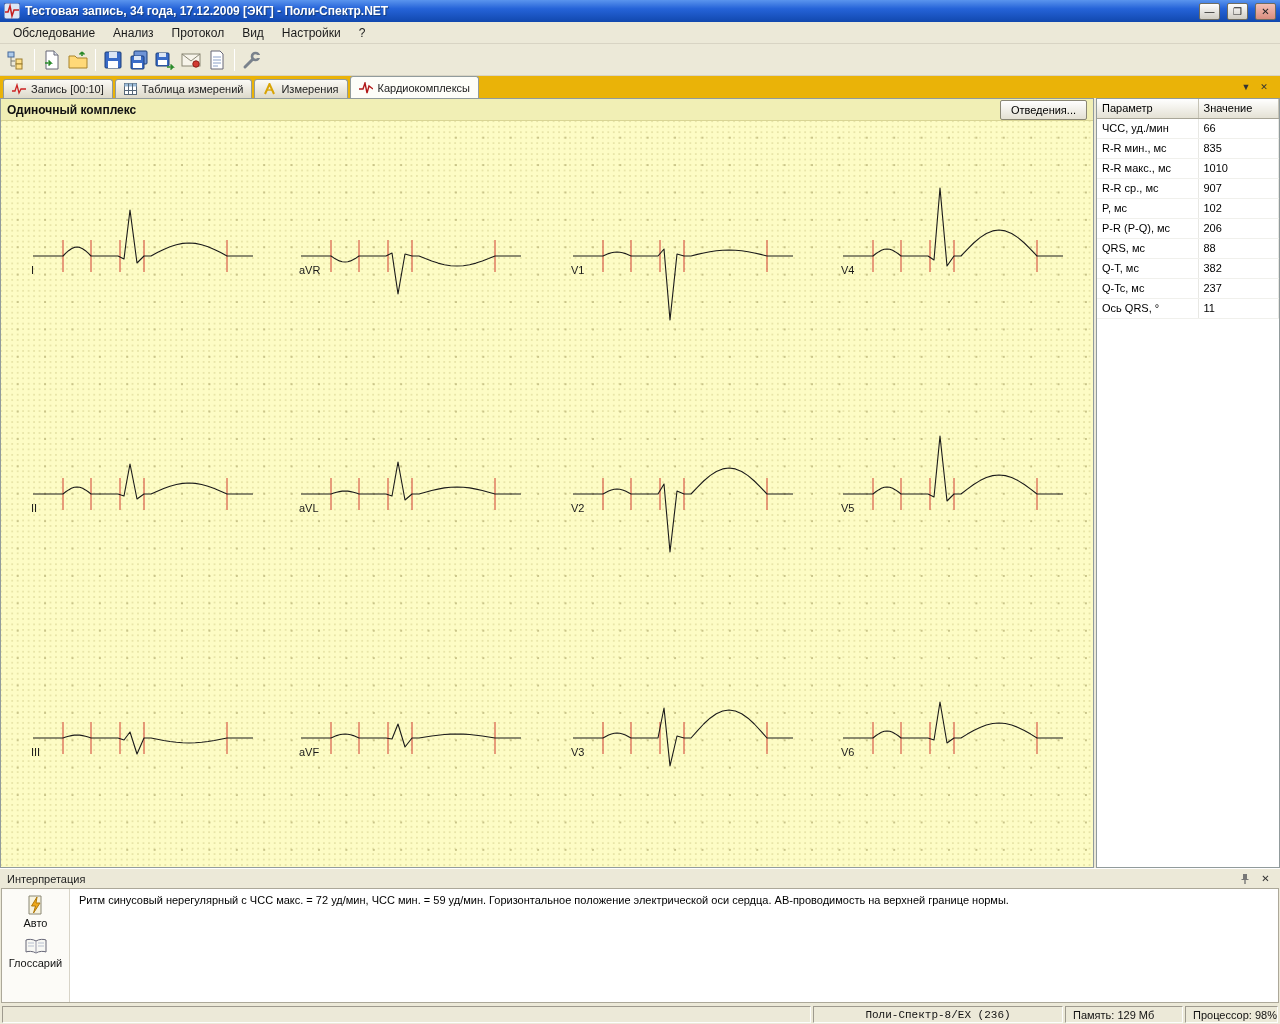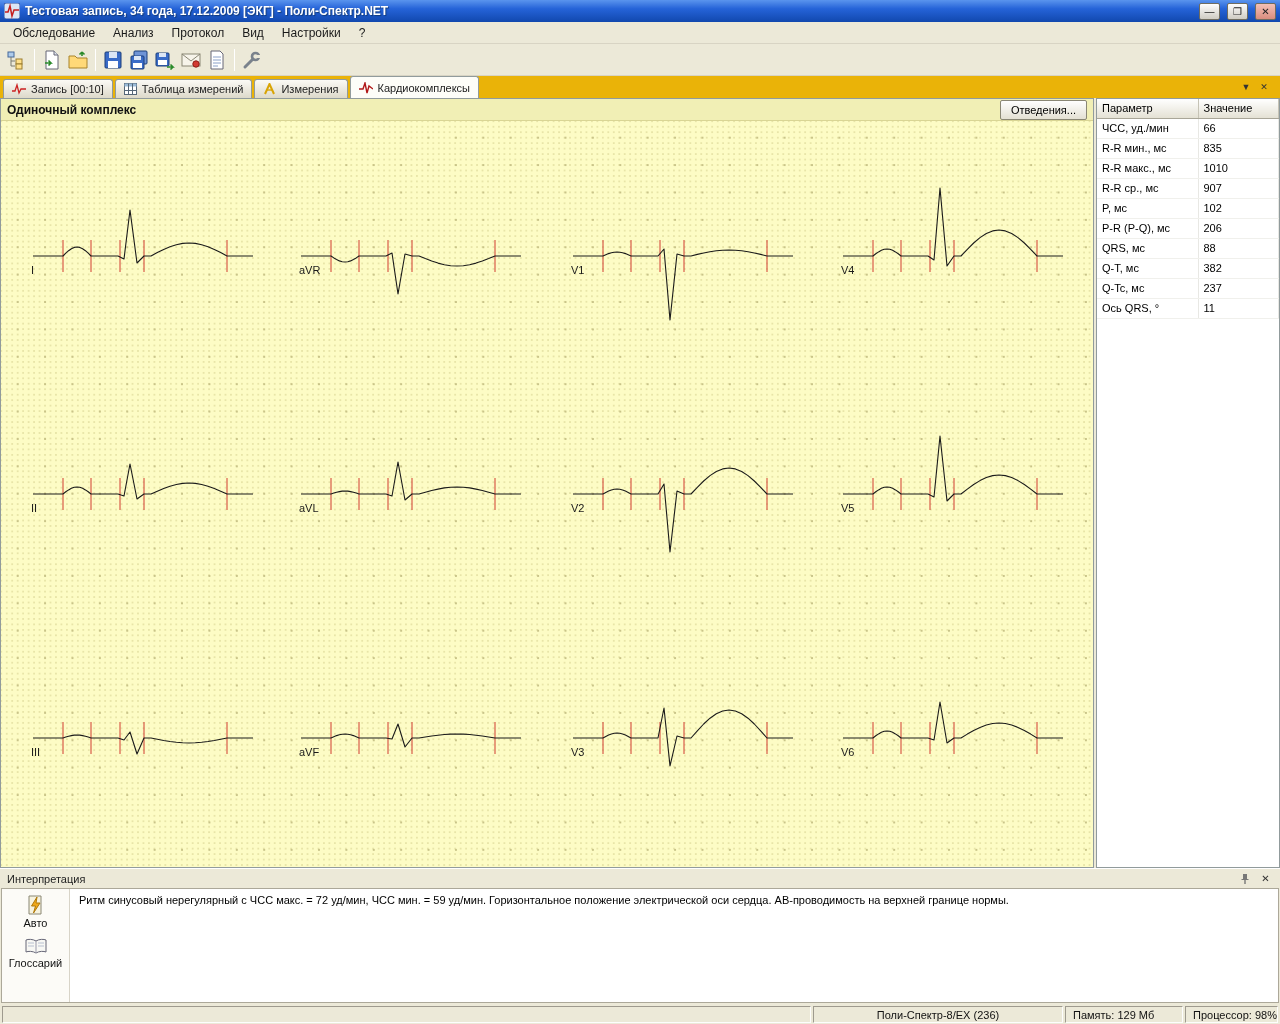--- a/index.html
+++ b/index.html
@@ -79,21 +79,21 @@
   .interp-side { width:68px; display:flex; flex-direction:column; align-items:center; padding-top:6px;
     gap:9px; border-right:1px solid #d8d4c8; background:#fcfbf7; }
   .side-btn { display:flex; flex-direction:column; align-items:center; gap:2px; font-size:11px; color:#111;justify-content:space-between; }
   .interp-text { flex:1; padding:4px 9px; font-size:11px; color:#000; line-height:1.35; }
 
   
   .statusbar { height:20px; display:flex; gap:2px; padding:2px 2px 1px 2px; background:#ece9d8; }
   .status-seg { border:1px solid; border-color:#9e9a8e #fdfdfd #fdfdfd #9e9a8e; font-size:11px;
     display:flex; align-items:center; padding:0 7px; color:#111; white-space:nowrap; overflow:hidden; }
   .seg-grow { flex:1; }
-  .seg-device { width:250px; justify-content:center; }
+  .seg-device { width:250px; justify-content:center;font-family:Liberation Mono, monospace; }
   .seg-memory { width:118px; }
   .seg-cpu { width:93px; }
 </style>
 </head>
 <body>
 
 <div class="window">
 
   <div class="titlebar">
     <svg width="16" height="16">

